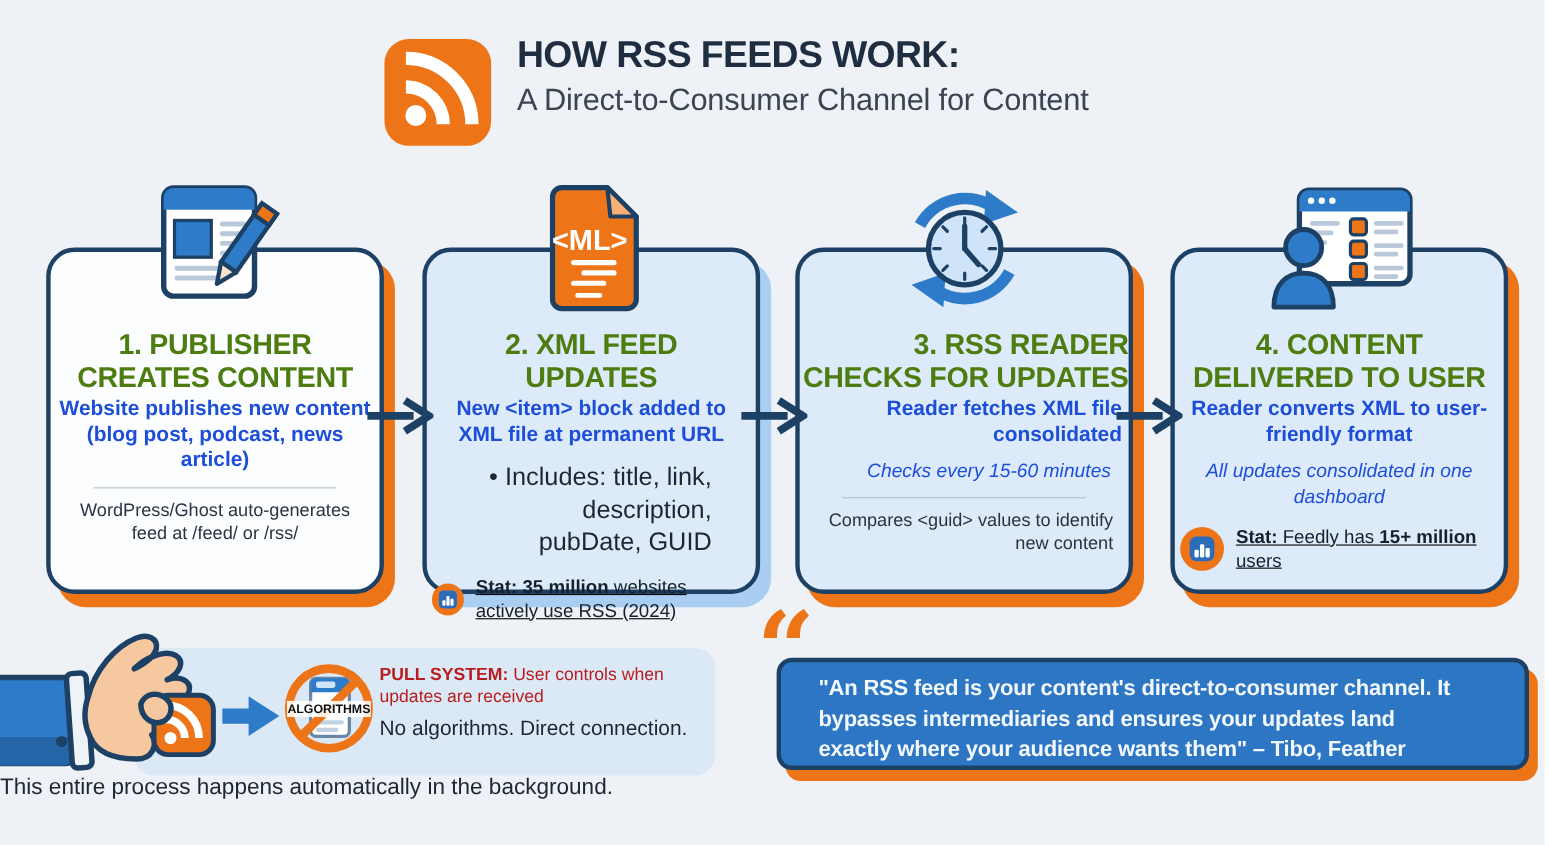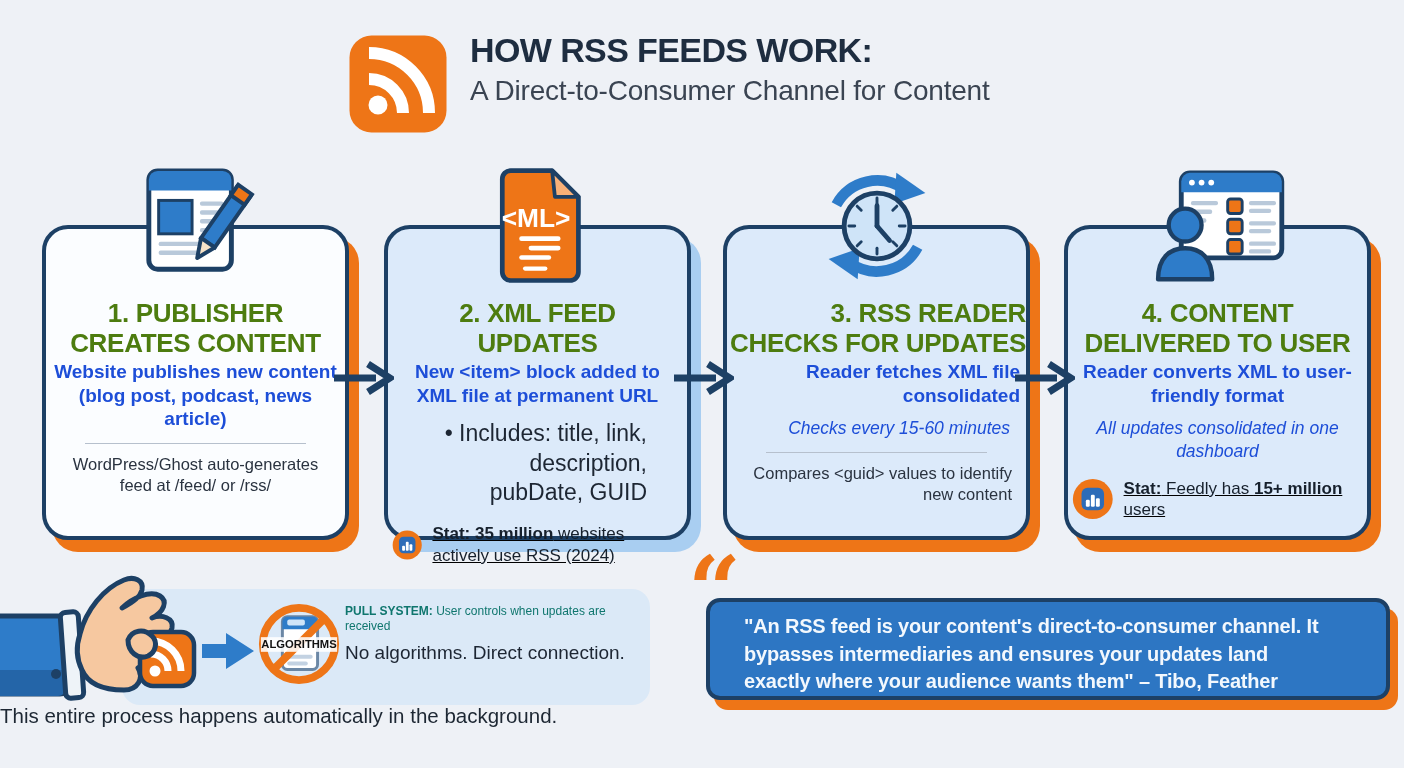--- a/index.html
+++ b/index.html
@@ -37,21 +37,21 @@
   .stat-text{font-size:17px;color:#16202c;line-height:1.25;}
   .b{font-weight:bold;}
   .flow-arrow{position:absolute;top:360px;width:62px;height:36px;}
   .fa-1{left:332px;} .fa-2{left:672px;} .fa-3{left:1013px;}
   
   .pull-panel{position:absolute;left:122px;top:589px;width:528px;height:116px;background:#dbe9f7;border-radius:18px;}
   .hand{position:absolute;left:0;top:570px;width:212px;height:146px;}
   .pull-arrow{position:absolute;left:202px;top:631px;width:52px;height:40px;}
   .noalgo{position:absolute;left:256px;top:601px;width:86px;height:86px;}
   .pull-text{position:absolute;left:345px;top:604px;width:296px;}
-  .pull-line{font-size:12px;color:#0f766e;line-height:1.22;}
+  .pull-line{font-size:16px;color:#b91c1c;line-height:1.22;}
   .pull-sub{margin-top:9px;font-size:19px;color:#1d2633;}
   
   .quote-mark{position:absolute;left:688px;top:544px;font-family:"DejaVu Serif",serif;font-weight:bold;font-size:92px;line-height:1;color:#ee7517;}
   .quote-box{
     position:absolute;left:706px;top:598px;width:684px;height:102px;box-sizing:border-box;
     background:#2d76c3;border:4px solid #1d4065;border-radius:14px;
     box-shadow:8px 10px 0 #ee7517;padding:11px 18px 10px 34px;
   }
   .quote-line{font-size:20px;font-weight:bold;color:#f3f8fd;line-height:1.38;letter-spacing:-0.2px;}
   

